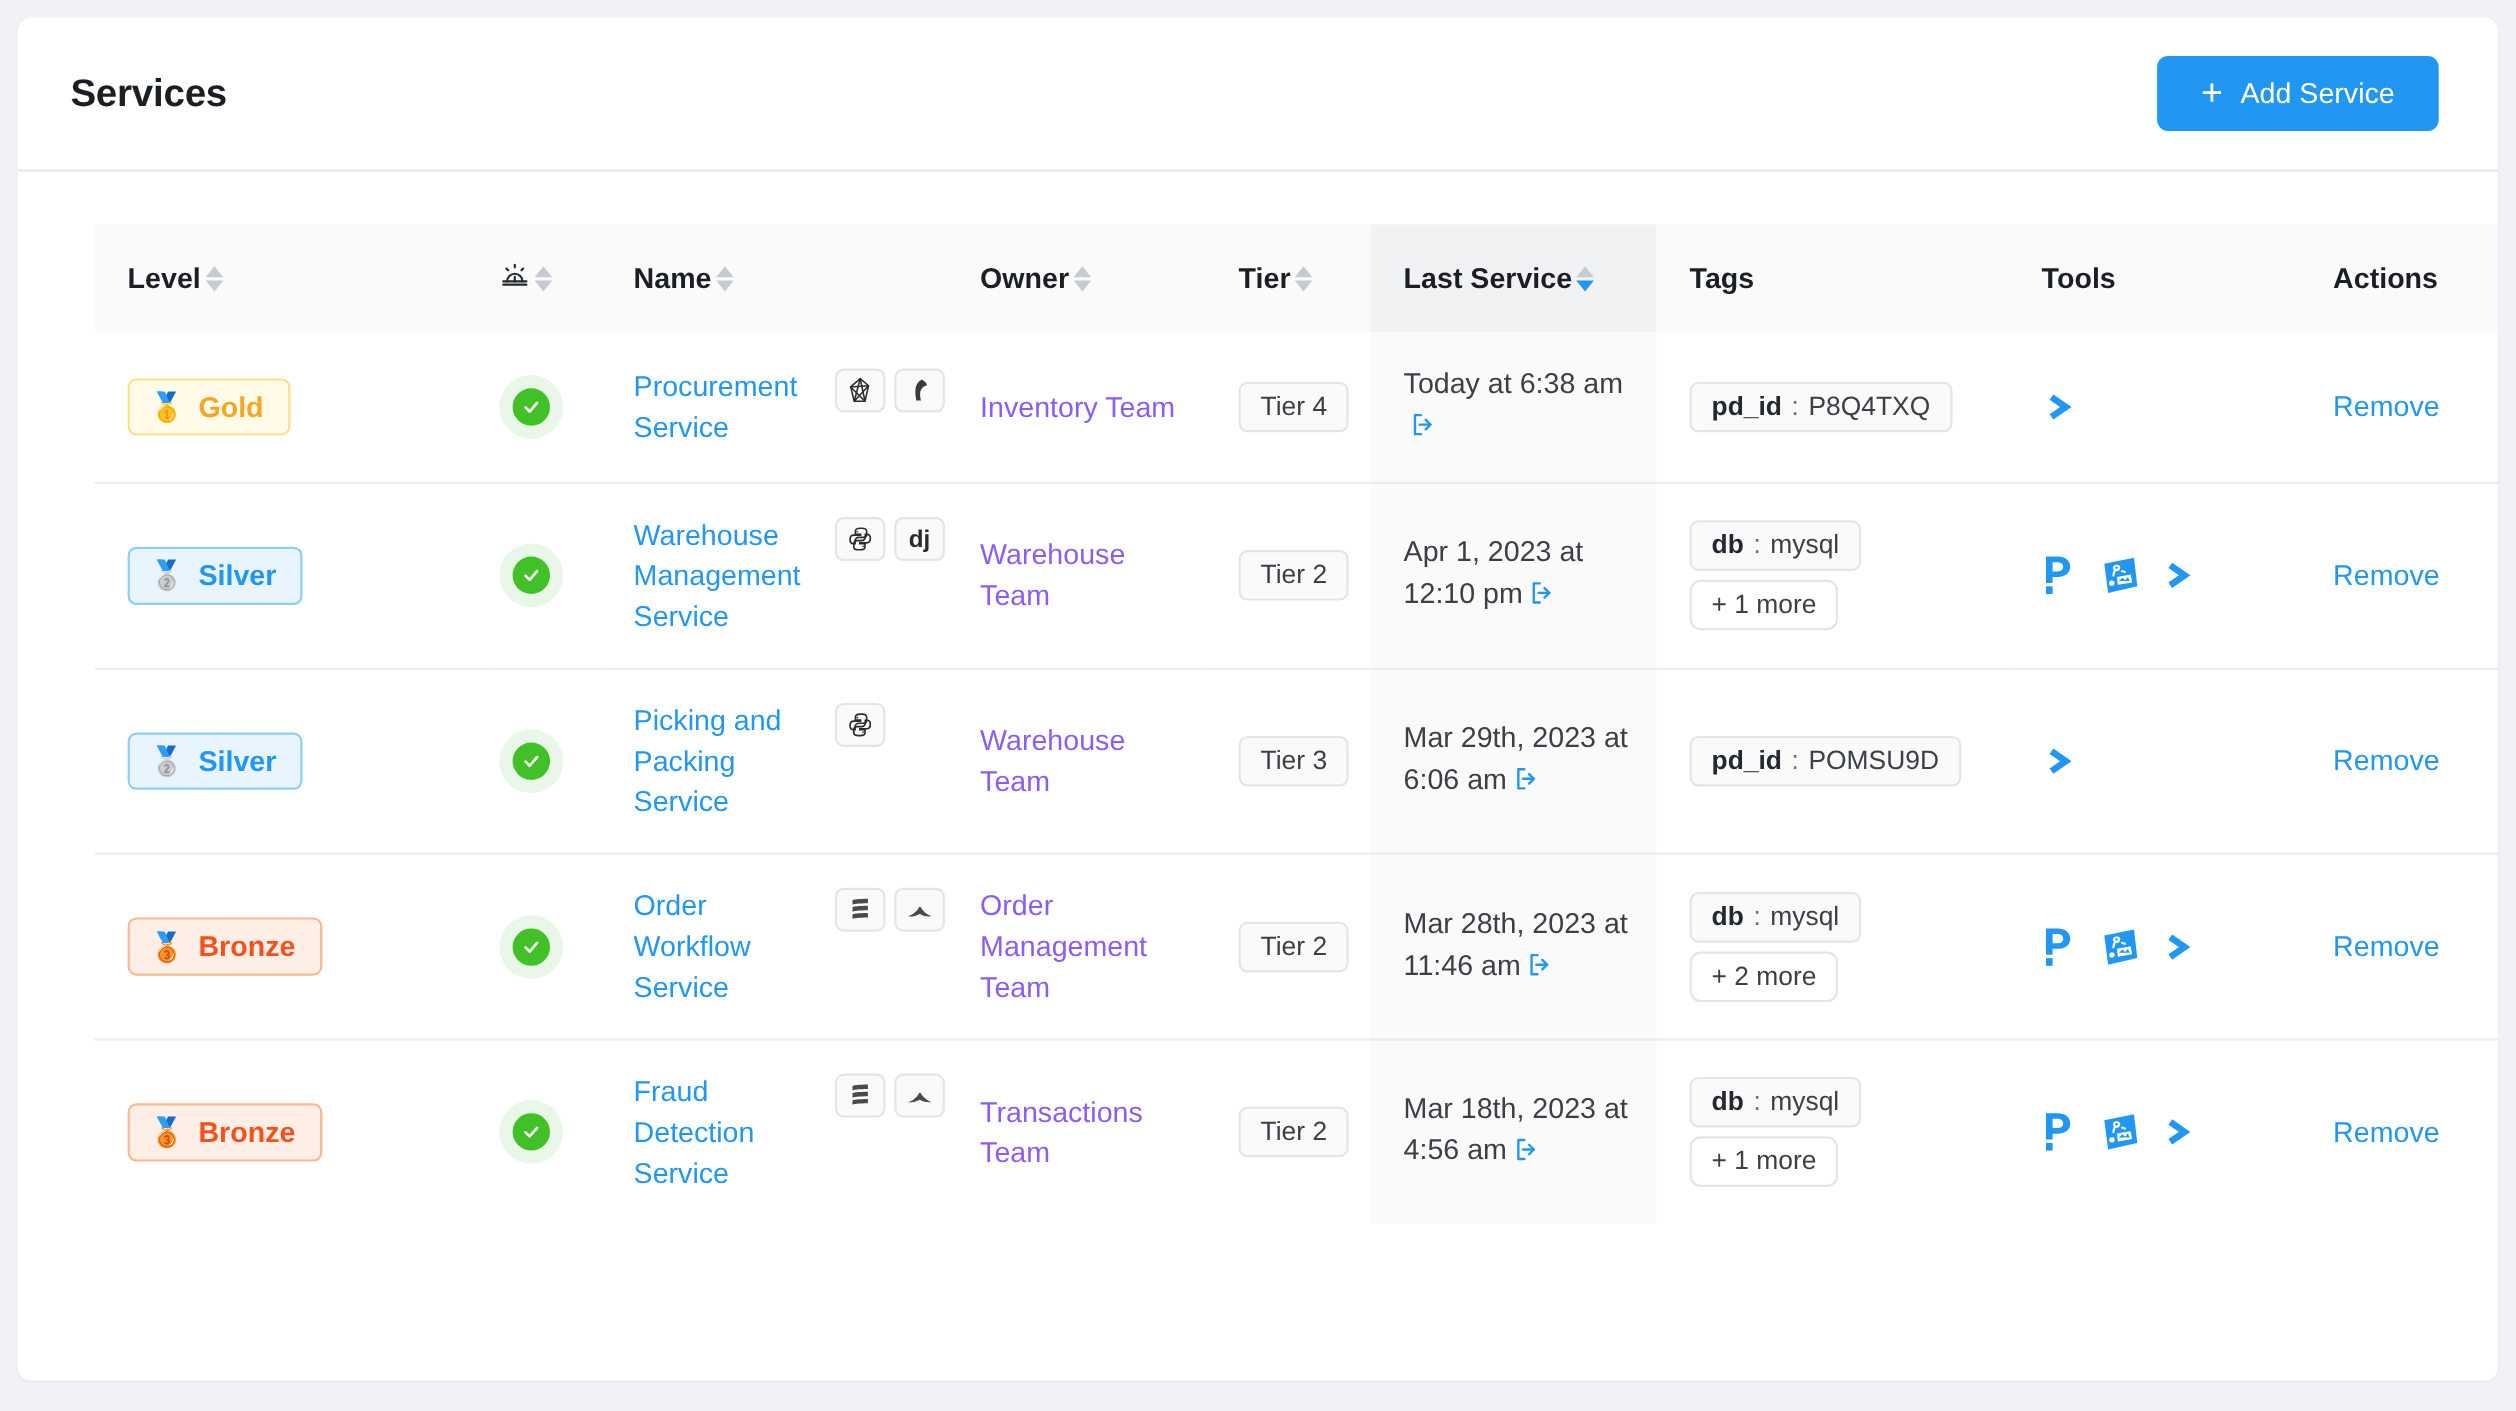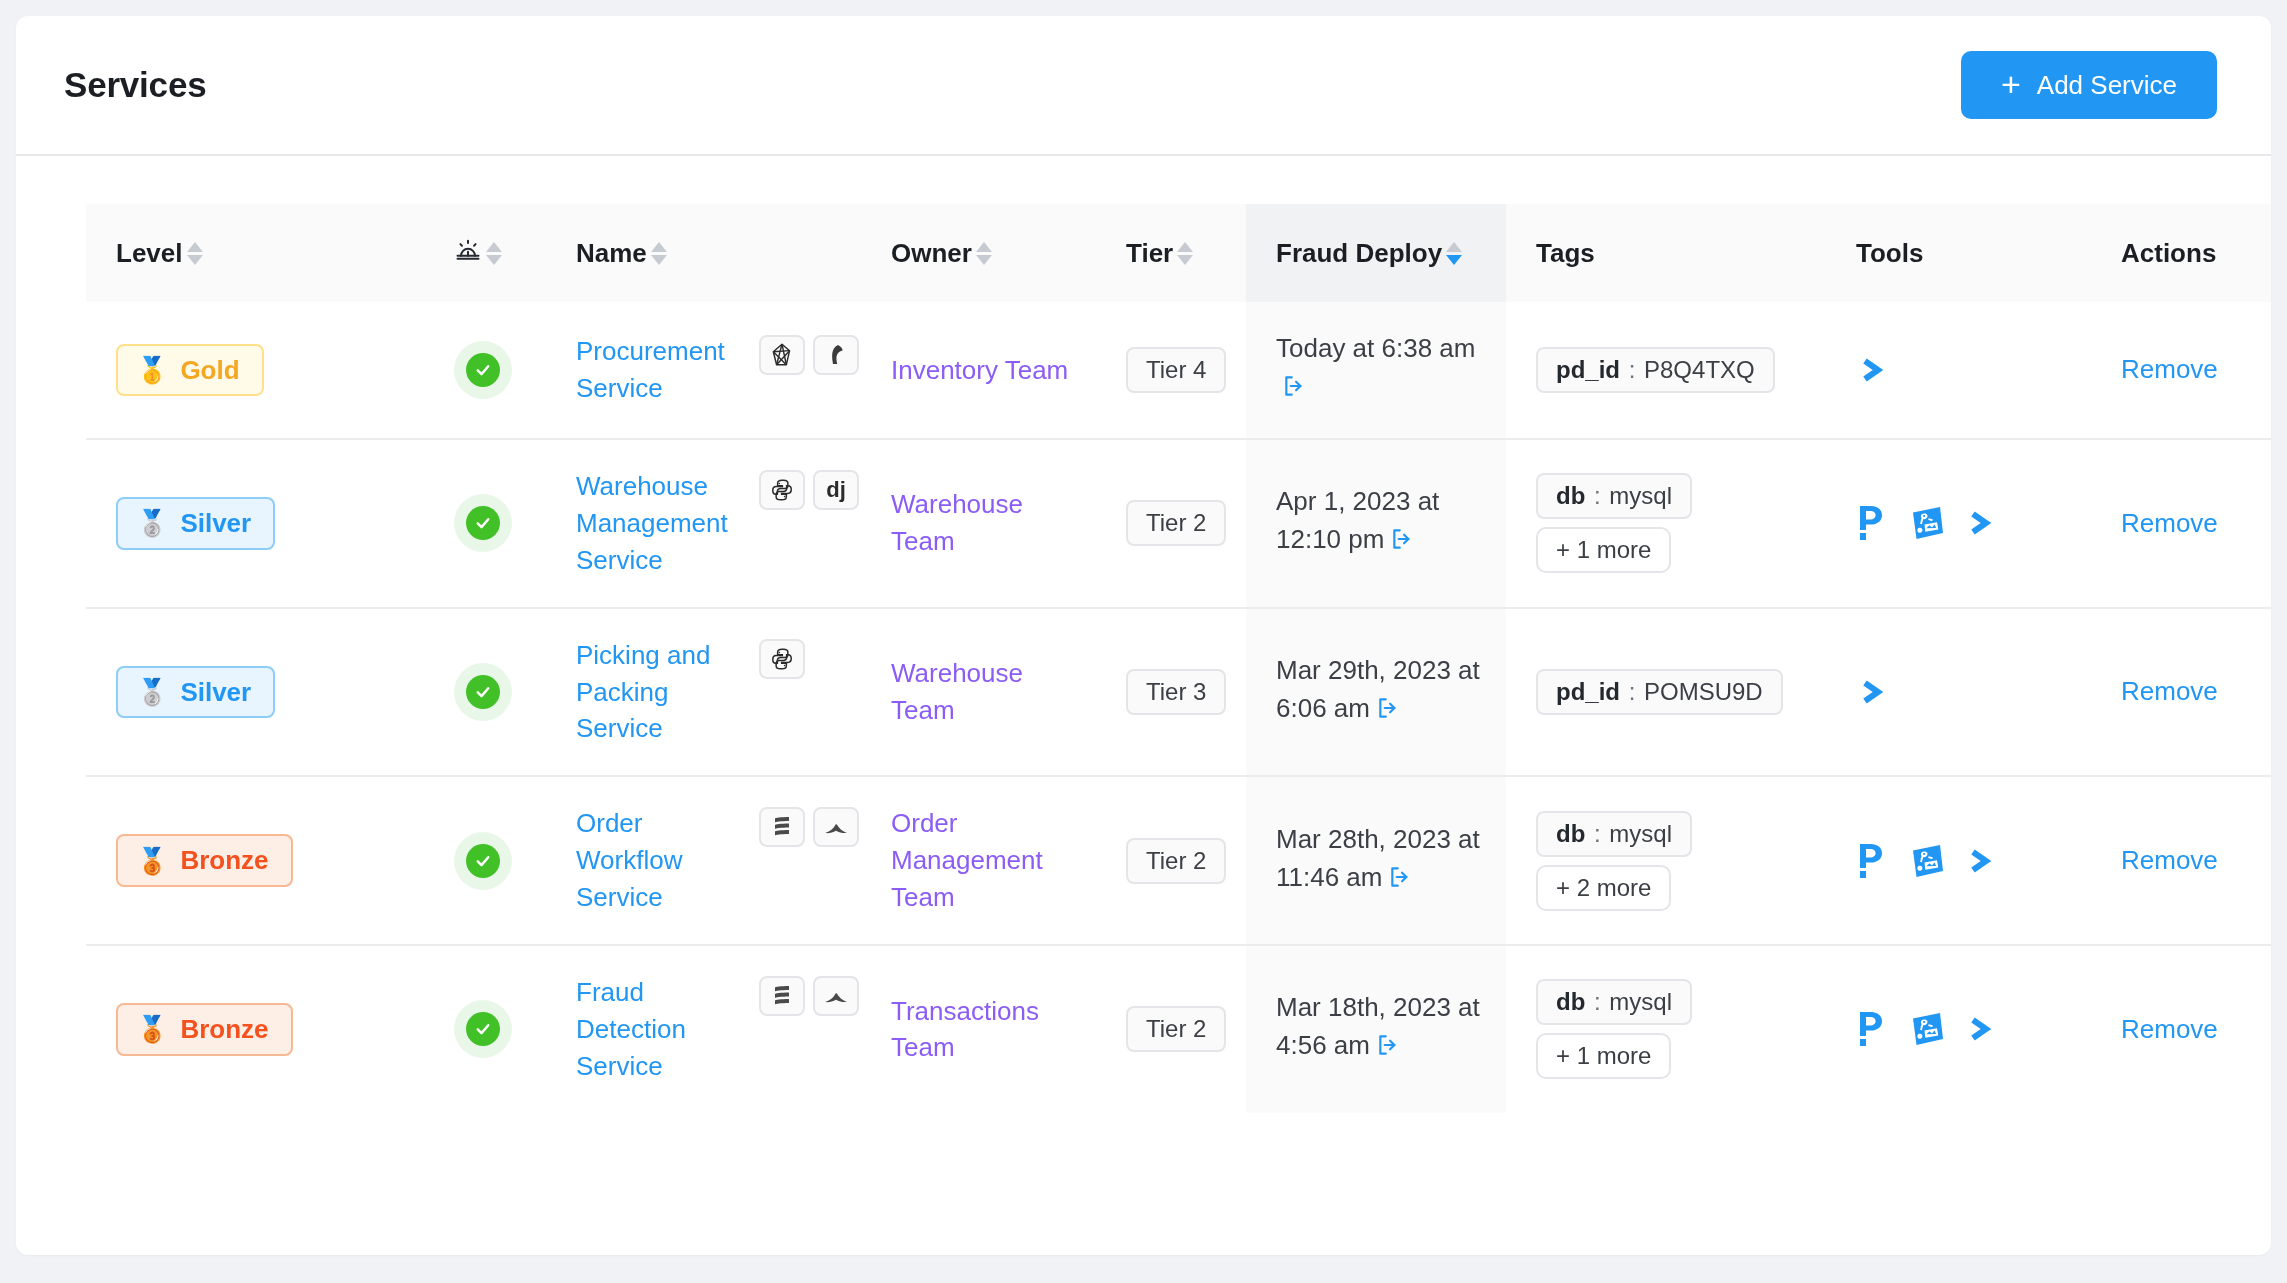--- a/index.html
+++ b/index.html
@@ -307,21 +307,21 @@
               <div class="th-inner">
                 <span>Tier</span>
                 <span class="sort-arrows">
                     <i class="up"></i>
                     <i class="down"></i>
                   </span>
               </div>
             </th>
             <th class="sorted">
               <div class="th-inner">
-                <span>Fraud Deploy</span>
+                <span>Last Service</span>
                 <span class="sort-arrows active">
                     <i class="up"></i>
                     <i class="down"></i>
                   </span>
               </div>
             </th>
             <th>
               <div class="th-inner">
                 <span>Tags</span>
               </div>

